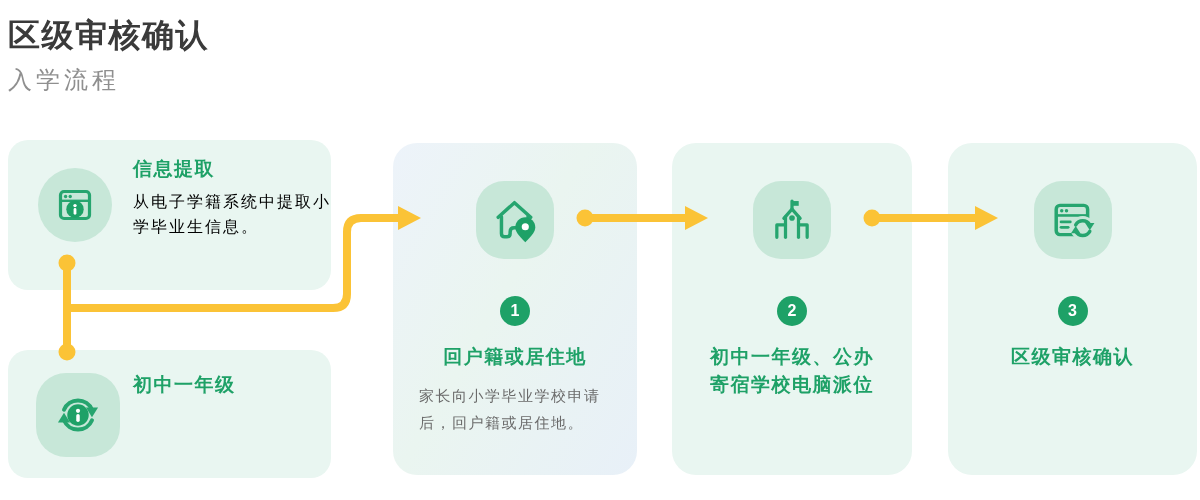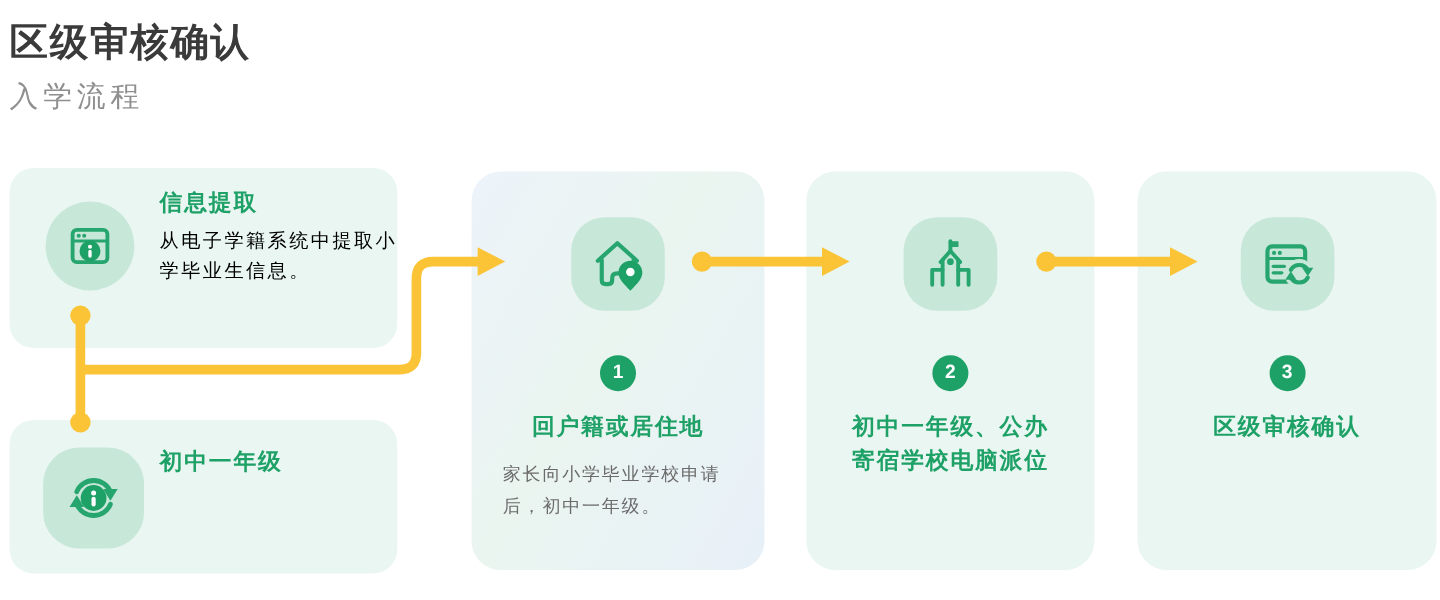--- a/index.html
+++ b/index.html
@@ -86,21 +86,21 @@
       <svg width="52" height="52" viewBox="0 0 48 48" fill="none" stroke="#26a56f" stroke-width="3.2" stroke-linecap="round" stroke-linejoin="round">
         <path d="M8.5 21.5 L23.5 8 L38.5 21.5"></path>
         <path d="M11.5 21 L11.5 36.5 Q11.5 39.5 14.5 39.5 L16.5 39.5 Q19.5 39.5 19.5 36.5 L19.5 35 Q19.5 31.2 23.3 31.2 L26 31.2"></path>
         <path d="M36 21 L36 24.5"></path>
         <path d="M33.5 21.5 c-5.1 0 -9.2 4.1 -9.2 9.2 c0 4.1 2.7 7.2 9.2 13.8 c6.5 -6.6 9.2 -9.7 9.2 -13.8 c0 -5.1 -4.1 -9.2 -9.2 -9.2 z" fill="#1ea167" stroke="none"></path>
         <circle cx="33.5" cy="30.2" r="3.3" fill="#ffffff" stroke="none"></circle>
       </svg>
     </div>
     <div class="step-num">1</div>
     <div class="step-title">回户籍或居住地</div>
-    <div class="step-desc">家长向小学毕业学校申请后，初中一年级。</div>
+    <div class="step-desc">家长向小学毕业学校申请后，回户籍或居住地。</div>
   </div>
 
   <div class="step-card step-2">
     <div class="step-icon">
       <svg width="52" height="52" viewBox="0 0 48 48" fill="none" stroke="#26a56f" stroke-width="3" stroke-linecap="round" stroke-linejoin="round">
         <path d="M24 14 L24 6.5"></path>
         <rect x="24" y="6.5" width="6.2" height="4.4" fill="#26a56f" stroke="none"></rect>
         <path d="M16.5 22.5 L24 14 L31.5 22.5"></path>
         <path d="M18 21 L18 40"></path>
         <path d="M30 21 L30 40"></path>

